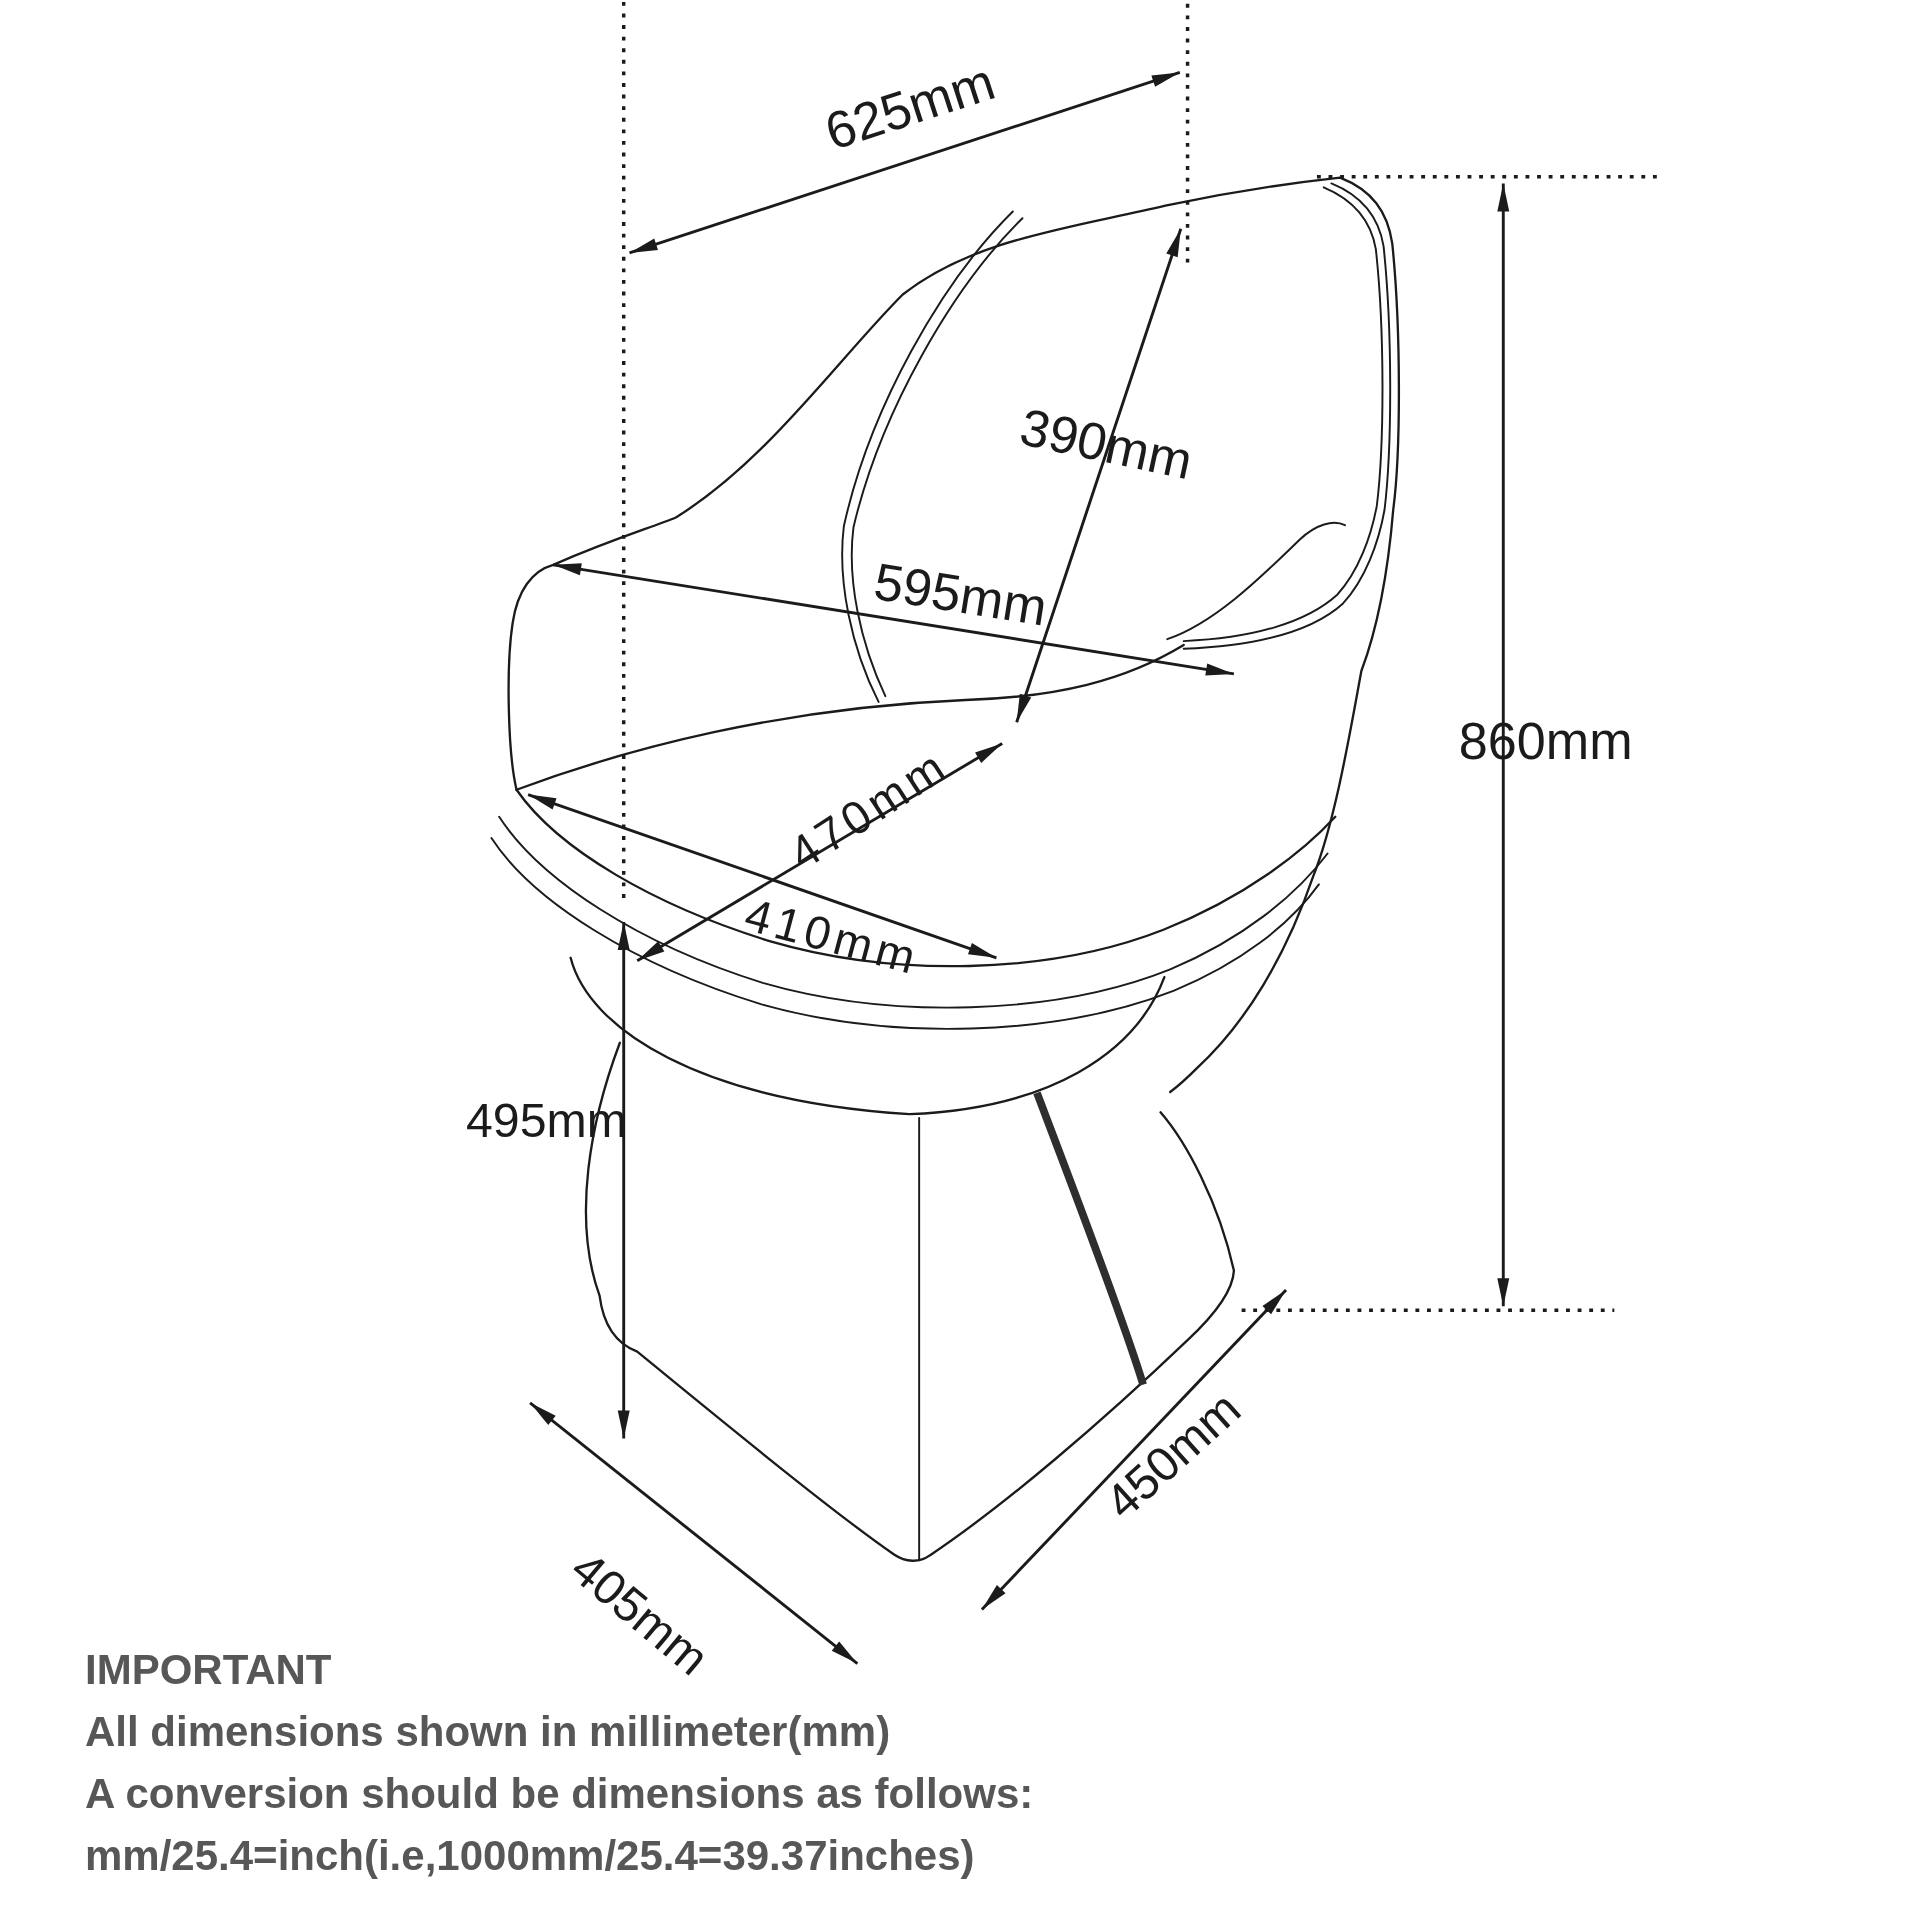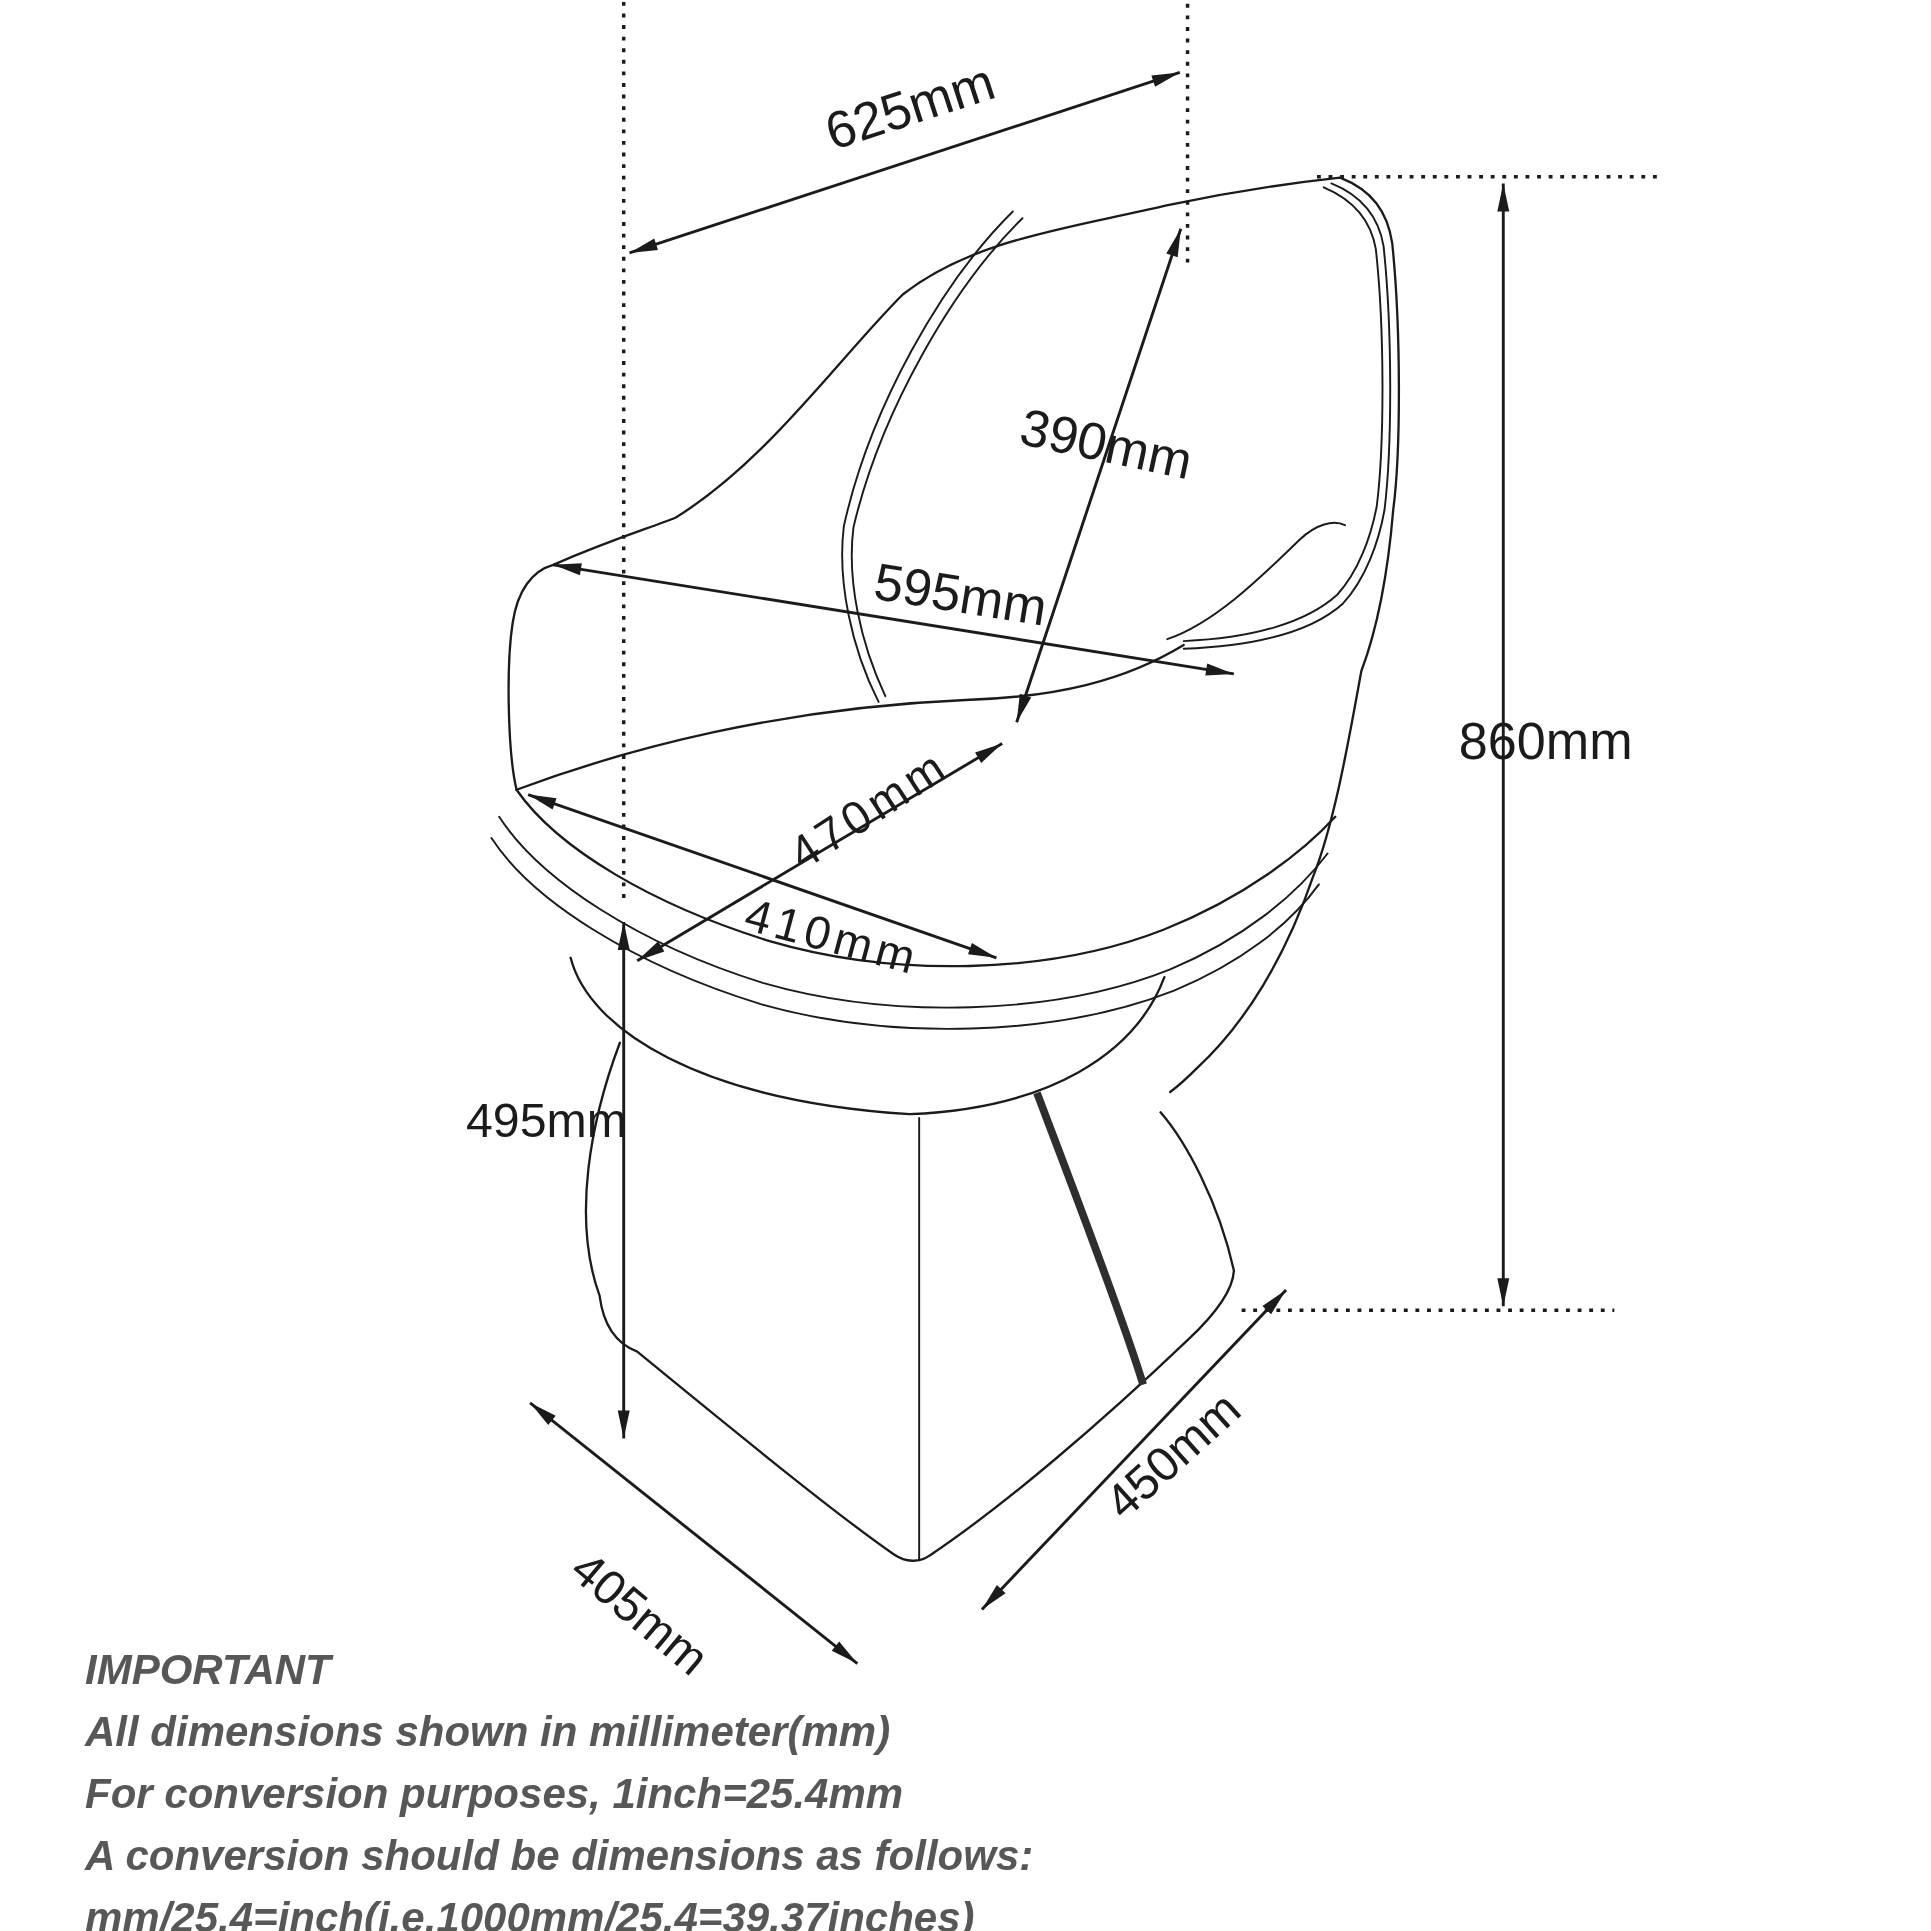--- a/index.html
+++ b/index.html
@@ -9,21 +9,21 @@
   .outline{fill:none;stroke:#1b1b1b;stroke-width:2.4;stroke-linecap:round;stroke-linejoin:round;}
   .thin{fill:none;stroke:#1b1b1b;stroke-width:2;stroke-linecap:round;stroke-linejoin:round;}
   .dim{fill:none;stroke:#1b1b1b;stroke-width:3;}
   .ref{fill:none;stroke:#1b1b1b;stroke-width:3.6;stroke-dasharray:4 8;stroke-linecap:butt;}
   .strip{fill:none;stroke:#2e2e2e;stroke-width:8;stroke-linecap:butt;}
   .dimtext{fill:#1b1b1b;font-size:54px;font-family:"Liberation Sans", sans-serif;}
   .dimtext.small{font-size:50px;}
   .spaced{letter-spacing:5px;font-size:48px;}
   .notes{position:absolute;left:85px;top:1639px;color:#575757;font-weight:bold;
          font-family:"Liberation Sans", sans-serif;font-size:42px;line-height:62px;}
-  .notes div{white-space:nowrap;font-style:italic;}
+  .notes div{white-space:nowrap;}
 </style>
 </head>
 <body>
 
 <div id="canvas">
   <svg width="1931" height="1931" viewBox="0 0 2000 2000">
     <defs>
       <marker id="ah" markerUnits="userSpaceOnUse" markerWidth="34" markerHeight="16" refX="30" refY="8" orient="auto-start-reverse">
         <path d="M30,8 L1,1.8 L1,14.2 Z" fill="#1b1b1b"></path>
       </marker>
@@ -84,18 +84,17 @@
       <text class="dimtext" transform="translate(1601,786)">860mm</text>
       <text class="dimtext small" transform="translate(566,1178)">495mm</text>
       <text class="dimtext small" transform="translate(652,1684) rotate(40)">405mm</text>
       <text class="dimtext small" transform="translate(1226,1520) rotate(-42)">450mm</text>
     </g>
   </svg>
 
   <div class="notes">
     <div>IMPORTANT</div>
     <div>All dimensions shown in millimeter(mm)</div>
-    <div>For conversion purposes, 1inch=25.4mm</div>
     <div>A conversion should be dimensions as follows:</div>
     <div>mm/25.4=inch(i.e,1000mm/25.4=39.37inches)</div>
   </div>
 </div>
 
 
 </body></html>

